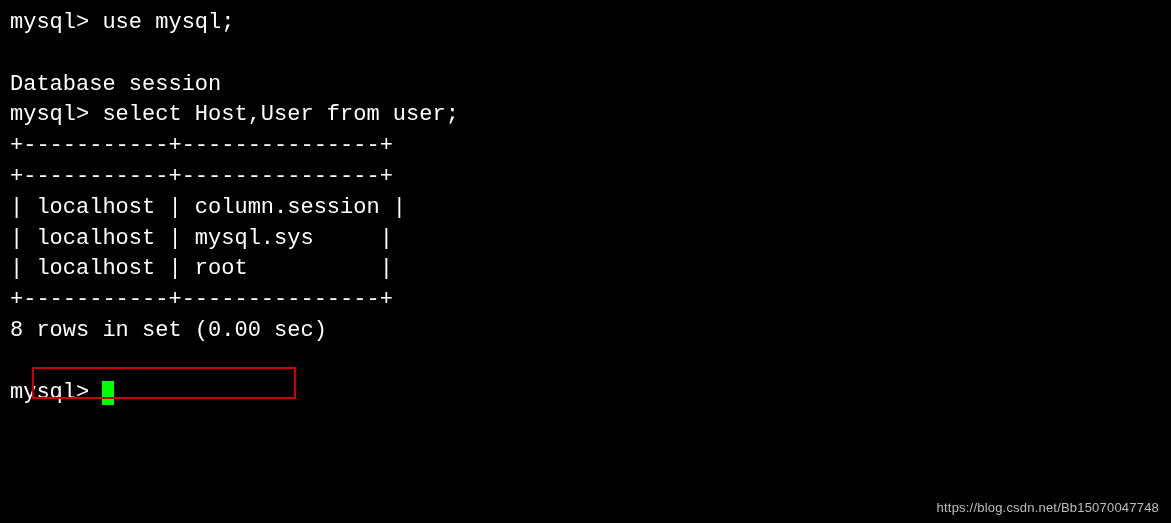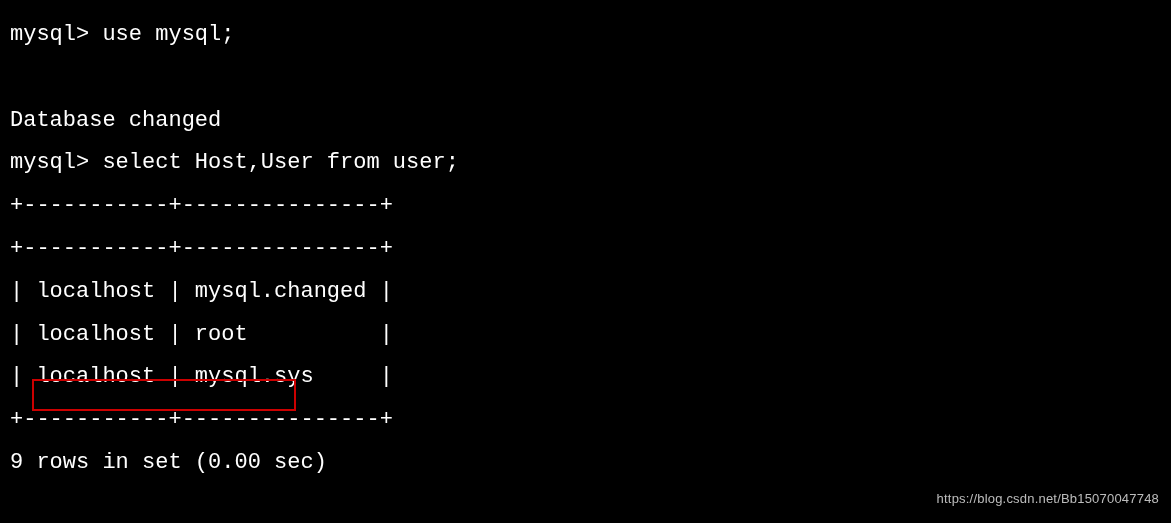--- a/index.html
+++ b/index.html
@@ -14,63 +14,62 @@
       font-size: 22px;
       line-height: 1.4;
       padding: 8px 10px;
       width: 1171px;
       height: 523px;
       position: relative;
       overflow: hidden;
     }
     .line {
       white-space: pre;
-      margin-top: 12px;
     }
     .highlight-box {
       border: 2px solid #cc0000;
       display: inline-block;
       position: absolute;
       pointer-events: none;
     }
     .cursor {
       display: inline-block;
       width: 12px;
       height: 24px;
       background-color: #00ff00;
       vertical-align: text-bottom;
     }
     .watermark {
       position: absolute;
       right: 12px;
-      bottom: 15px;
+      bottom: 6px;
       font-size: 13px;
       font-family: Arial, sans-serif;
       color: #dddddd;
       opacity: 0.85;
       letter-spacing: 0.2px;
     }
     .terminal-wrap {
       position: relative;
     }
   </style>
 </head>
 <body>
 
 <div class="terminal-wrap">
   <div class="line"><span>mysql&gt; </span><span>use mysql;</span></div>
   <div class="line"> </div>
-  <div class="line">Database changed</div>
+  <div class="line">Database session</div>
   <div class="line"><span>mysql&gt; </span><span>select Host,User from user;</span></div>
   <div class="line">+-----------+---------------+</div>
   <div class="line">+-----------+---------------+</div>
-  <div class="line">| localhost | mysql.changed |</div>
+  <div class="line">| localhost | column.session |</div>
+  <div class="line">| localhost | mysql.sys     |</div>
   <div class="line">| localhost | root          |</div>
-  <div class="line">| localhost | mysql.sys     |</div>
   <div class="line">+-----------+---------------+</div>
-  <div class="line">9 rows in set (0.00 sec)</div>
+  <div class="line">8 rows in set (0.00 sec)</div>
   <div class="line"> </div>
   <div class="line"><span>mysql&gt; </span><span class="cursor"></span></div>
 
   <span class="highlight-box" style="left:22px; top:359px; width:264px; height:32px;"></span>
 </div>
 
 <div class="watermark">https://blog.csdn.net/Bb15070047748</div>
 
 </body></html>

